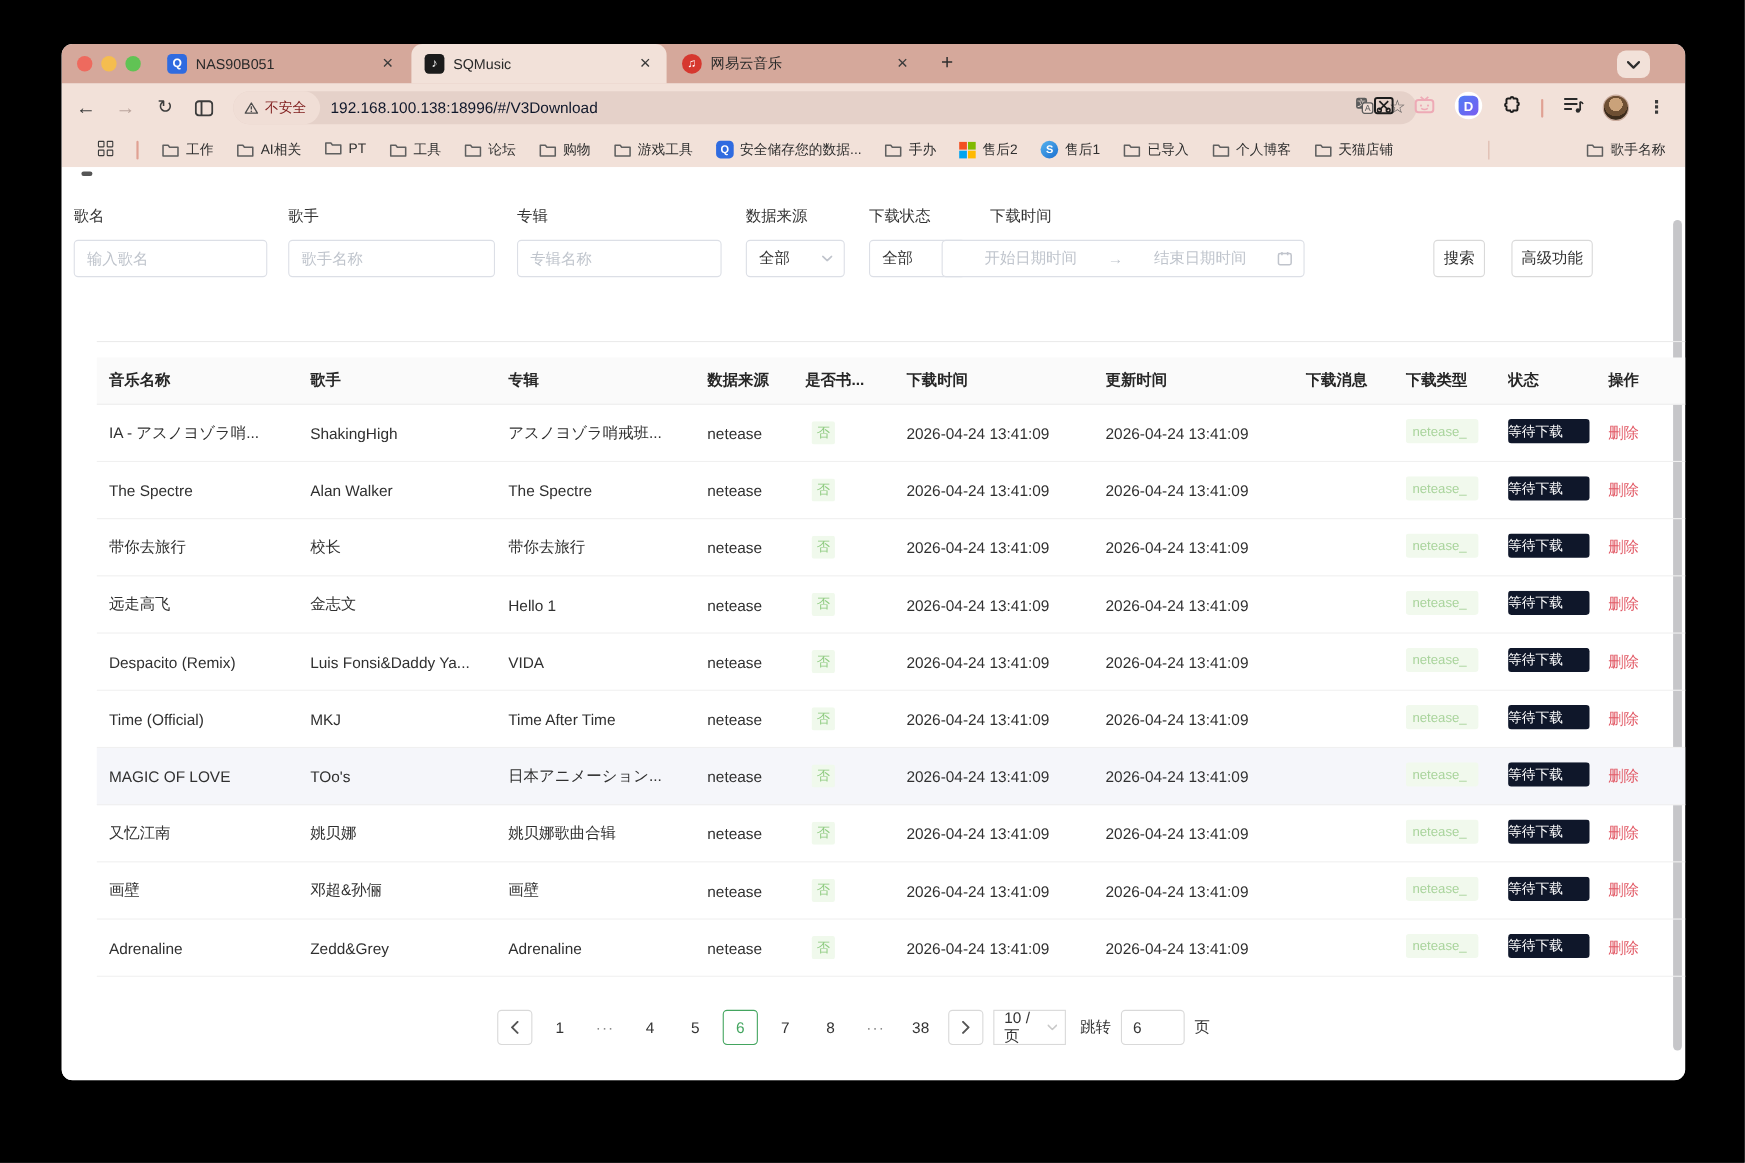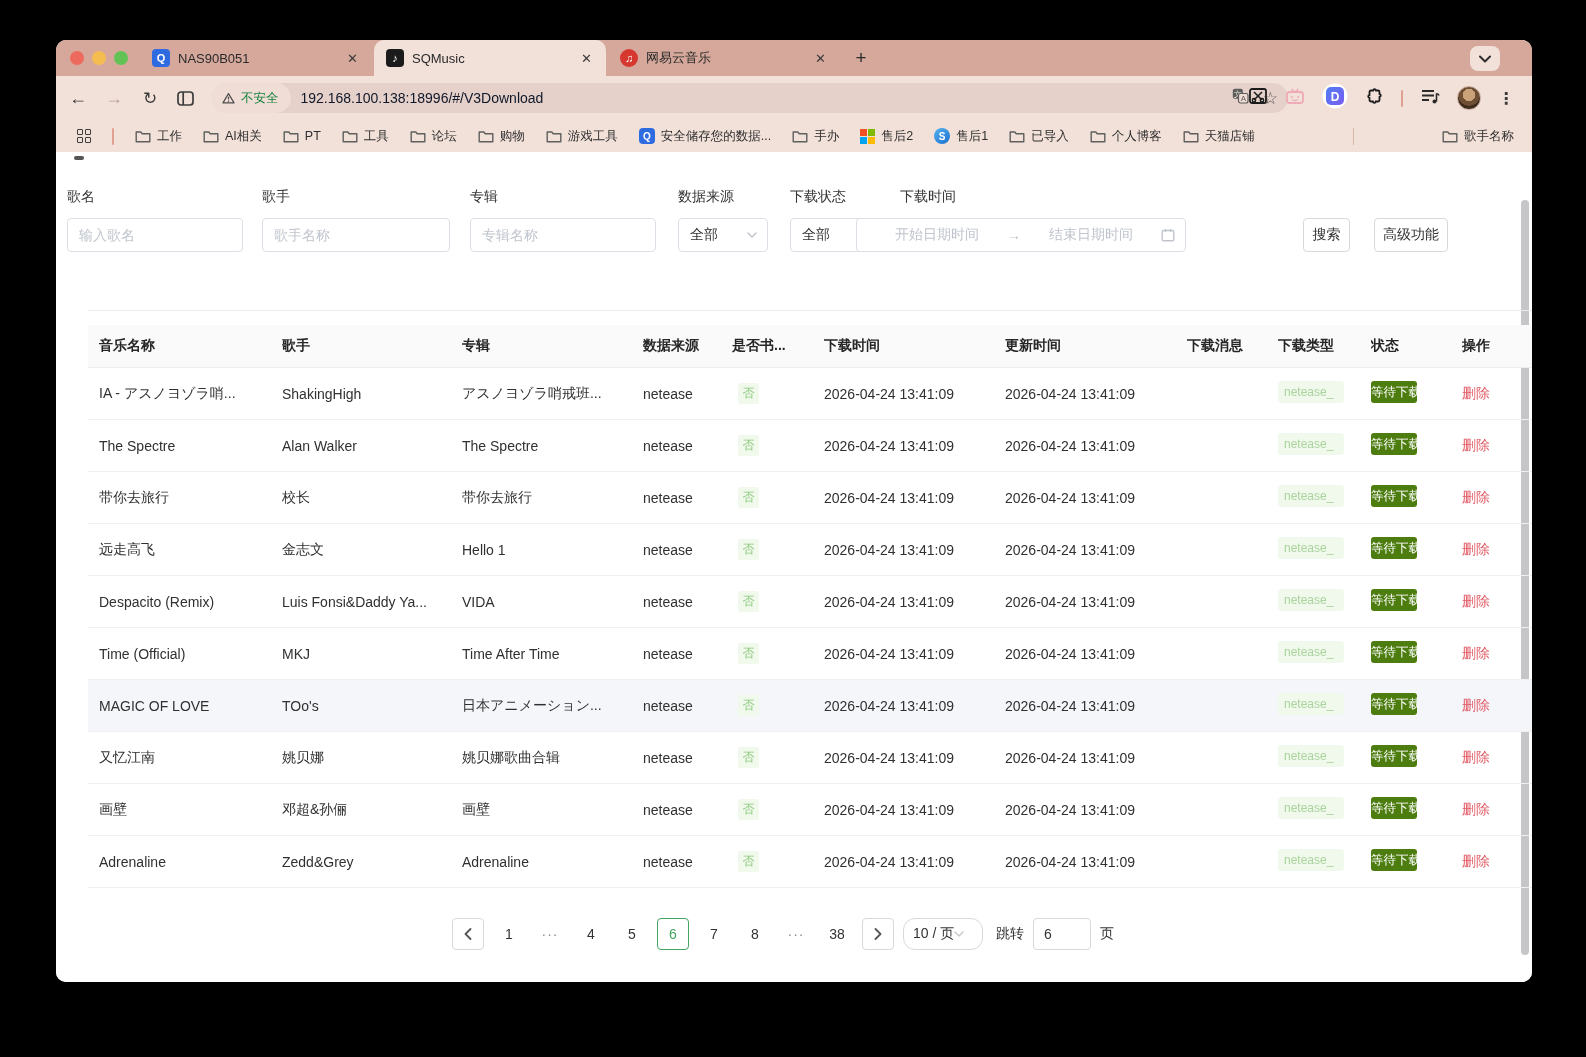--- a/index.html
+++ b/index.html
@@ -16,30 +16,30 @@
   .tab .ticon { width:18px; height:18px; border-radius:4px; display:flex; align-items:center; justify-content:center; color:#fff; font-size:11px; font-weight:bold; flex:0 0 auto; }
   .tab .ttitle { margin-left:8px; flex:1 1 auto; overflow:hidden; white-space:nowrap; }
   .tab .tclose { font-size:13px; color:#3a3a3a; padding:0 4px; }
   .newtab { position:absolute; top:5px; width:26px; height:26px; display:flex; align-items:center; justify-content:center; font-size:19px; color:#2e2e2e; }
   .tabsearch { position:absolute; left:1414px; top:6px; width:30px; height:25px; border-radius:8px; background:#f2e1d9; display:flex; align-items:center; justify-content:center; }
 
   
   .toolbar { position:absolute; left:0; top:36px; width:100%; height:44px; background:#f2e1d9; }
   .navico { position:absolute; top:8px; width:28px; height:28px; display:flex; align-items:center; justify-content:center; font-size:18px; color:#3c3c3c; }
   .urlpill { position:absolute; left:156px; top:7px; width:1076px; height:30px; border-radius:15px; background:#e5d1c9; display:flex; align-items:center; }
-  .secchip { height:30px; border-radius:15px; background:#f0ded6; display:flex; align-items:center; gap:6px; padding:0 12px 0 10px; font-size:12.5px; color:#15803d;text-align:center; }
+  .secchip { height:30px; border-radius:15px; background:#f0ded6; display:flex; align-items:center; gap:6px; padding:0 12px 0 10px; font-size:12.5px; color:#7f1d1d;text-align:center; }
   .urltext { margin-left:10px; font-size:14px; color:#0f172a; }
   .pillicons { position:absolute; right:10px; top:0; height:30px; display:flex; align-items:center; gap:14px; }
   .exticons { position:absolute; top:8px; height:28px; display:flex; align-items:center; gap:17px; }
   .vdivider { width:2px; height:17px; background:#e0a193; border-radius:1px; }
   .avatar { width:24px; height:24px; border-radius:50%; background:radial-gradient(circle at 50% 36%, #caa27a 0 34%, #6e4f33 35% 60%, #3d2c1c 61% 100%); border:1px solid #c9ab9d; }
 
   
   .bookbar { position:absolute; left:0; top:80px; width:100%; height:32px; background:#f2e1d9; display:flex; align-items:center; }
-  .bmleft { display:flex; align-items:center; gap:21px; padding-left:21px; }
+  .bmleft { display:flex; align-items:flex-start; gap:21px; padding-left:33px; }
   .bmitem { display:flex; align-items:center; gap:6px; font-size:12.5px; color:#2f2f2f; white-space:nowrap; }
   .appsgrid { display:grid; grid-template-columns:6px 6px; grid-gap:2px; }
   .appsgrid span { width:6px; height:6px; border:1.6px solid #3c3c3c; border-radius:1px; }
   .msgrid { display:grid; grid-template-columns:7px 7px; grid-gap:1px; }
   .msgrid i { width:7px; height:7px; }
   .qicon { width:16px; height:16px; background:#2f6be0; border-radius:4px; color:#fff; font-size:10px; font-weight:bold; display:flex; align-items:center; justify-content:center; }
   .coinicon { width:16px; height:16px; border-radius:50%; background:linear-gradient(140deg,#55b2ee,#1b6fd0); color:#fff; font-size:10px; font-weight:bold; display:flex; align-items:center; justify-content:center; }
   .bmright { position:absolute; right:18px; display:flex; align-items:center; gap:6px; font-size:12.5px; color:#2f2f2f; }
   .bmrdiv { position:absolute; right:178px; width:1.5px; height:17px; background:#dcb6a8; }
 
@@ -59,29 +59,29 @@
 
   .dtable { position:absolute; left:0; top:158px; width:1448px; border-top:1px solid #ebebeb;margin-left:32px; }
   .thead, .trow { display:grid; grid-template-columns:194px 180px 181px 89px 92px 181px 182px 91px 93px 91px 74px; align-items:center; }
   .thead { margin-top:14px; height:43px; background:#fafafa; font-weight:bold; font-size:14px; color:#262626; border-bottom:1px solid #ededed; }
   .trow { height:52px; border-bottom:1px solid #f0f0f0; font-size:14px; color:#303030; }
   .trow.hl { background:#f5f6fa; }
   .thead > div, .trow > div { overflow:hidden; white-space:nowrap; }
   .c1 { padding-left:11px; }
   .badge-no { display:inline-block; margin-left:6px; width:21px; height:21px; line-height:21px; text-align:center; background:#f0f9ec; color:#8fcb80; font-size:12px; border-radius:2px; }
   .badge-type { display:inline-block; width:66px; height:22px; line-height:22px; background:#f1f9ed; color:#a9d49c; font-size:12px; border-radius:3px; padding:0 6px; overflow:hidden; white-space:nowrap; }
-  .badge-status { display:inline-block; width:46px; height:22px; line-height:22px; background:#4d7c0f; color:#fff; font-size:12.5px; border-radius:3px; overflow:hidden; white-space:nowrap; }
+  .badge-status { display:inline-block; width:74px; height:22px; line-height:22px; background:#0f172a; color:#fff; font-size:12.5px; border-radius:3px; overflow:hidden; white-space:nowrap; }
   .dellink { color:#e25a66; cursor:pointer; }
 
   .pg { position:absolute; left:396px; top:766px; display:flex; align-items:center; gap:9px; font-size:14px; color:#333; }
   .pbtn { width:32px; height:32px; border:1px solid #d9d9d9; border-radius:4px; display:flex; align-items:center; justify-content:center; background:#fff; cursor:pointer; }
   .pnum { min-width:32px; height:32px; display:flex; align-items:center; justify-content:center; cursor:pointer; }
   .pnum.active { border:1px solid #43a55f; color:#43a55f; border-radius:4px; }
   .pellip { color:#8b8b8b; letter-spacing:1px; }
-  .psize { width:80px; height:32px; border:1px solid #d9d9d9; border-radius:12px; display:flex; align-items:center; justify-content:flex-start; padding:0 7px 0 9px; cursor:pointer; }
+  .psize { width:66px; height:32px; border:1px solid #d9d9d9; border-radius:0; display:flex; align-items:center; justify-content:flex-start; padding:0 7px 0 9px; cursor:pointer; }
   .pjlabel { margin-left:4px; }
   .pjump { width:58px; height:32px; border:1px solid #d9d9d9; border-radius:4px; padding:0 10px; font-size:14px; color:#333; outline:none; }
 </style>
 </head>
 <body>
 
 <div class="window">
 
   <div class="tabstrip">
     <div class="lights">

